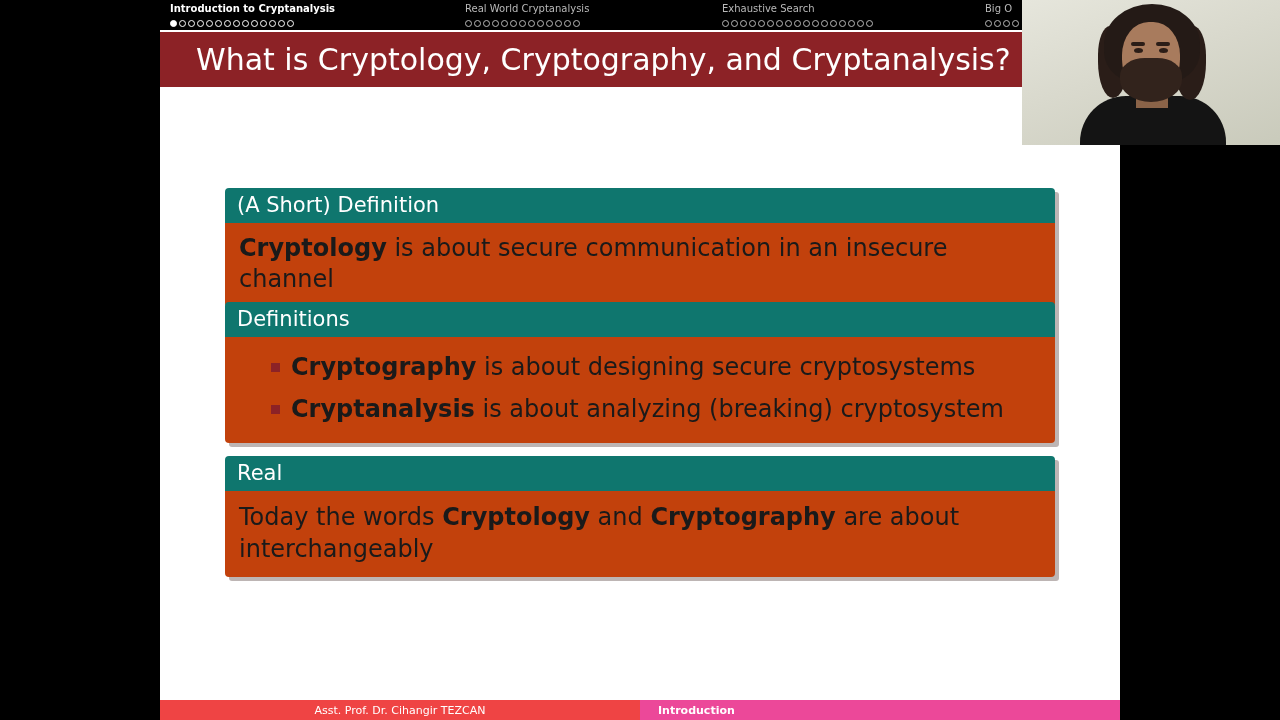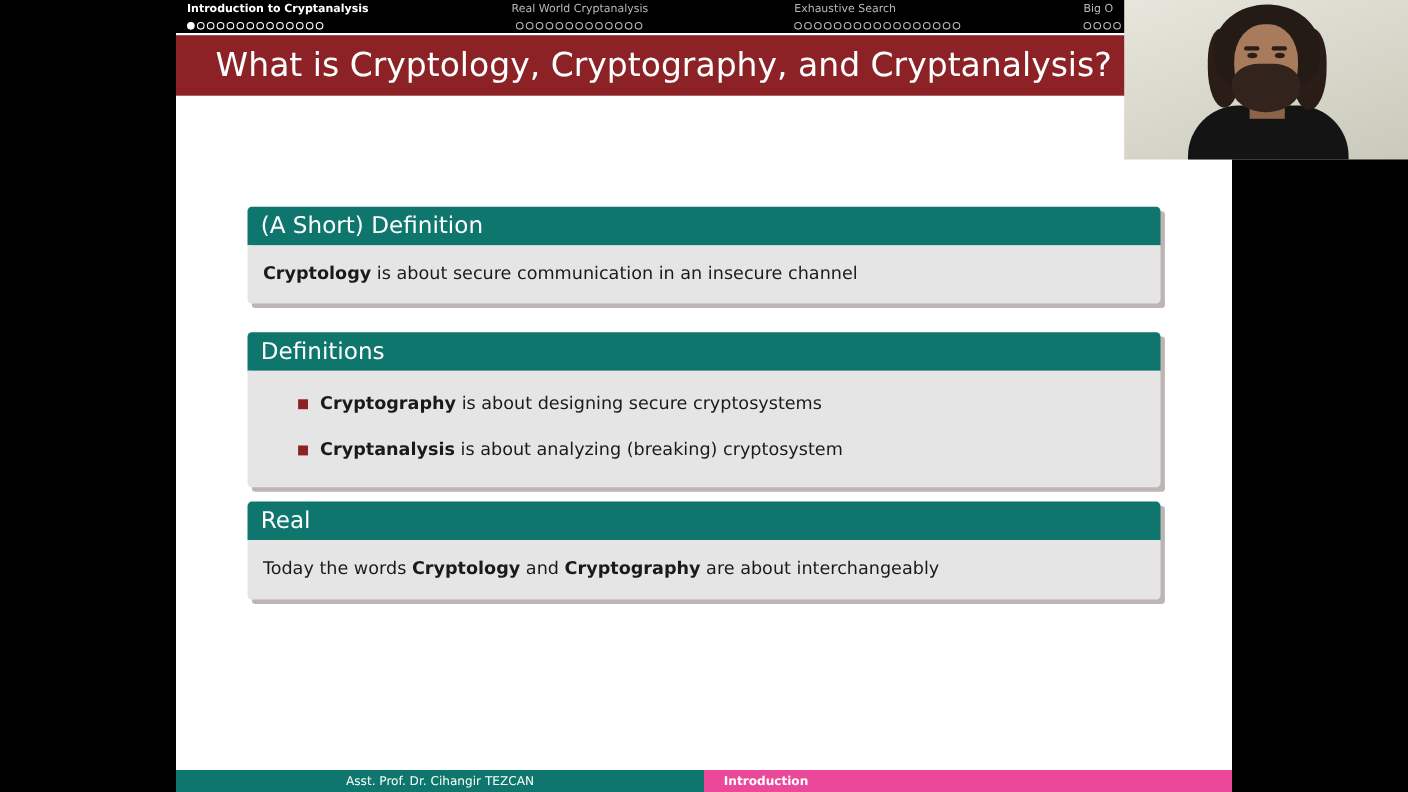--- a/index.html
+++ b/index.html
@@ -118,23 +118,23 @@
   .block-head {
     background: #0f766e;
     color: #ffffff;
     font-size: 21px;
     font-family: "DejaVu Sans", sans-serif;
     padding: 5px 0 6px 12px;
     border-radius: 4px 4px 0 0;
     line-height: 24px;
   }
   .block-body {
-    background: #e5e5e5;
+    background: #c2410c;
     color: #1a1a1a;
-    font-size: 16px;
+    font-size: 24px;
     font-family: "DejaVu Sans", sans-serif;
     padding: 10px 14px 12px 14px;
     border-radius: 0 0 4px 4px;
     line-height: 31px;
   }
   ul.bullets {
     margin: 0;
     padding: 0;
     list-style: none;
   }
@@ -165,21 +165,21 @@
     height: 20px;
     color: #ffffff;
     font-size: 11px;
     font-family: "DejaVu Sans", sans-serif;
     display: flex;
     align-items: center;
     justify-content: center;
     box-sizing: border-box;
   }
   .foot-author {
-    background: #0f766e;
+    background: #ef4444;
     width: 480px;
     font-weight: normal;
   }
   .foot-section {
     background: #ec4899;
     width: 480px;
     justify-content: flex-start;
     padding-left: 18px;
     font-weight: bold;
   }
@@ -283,21 +283,21 @@
 
   <div id="slide">
 
     <div id="navbar">
       <div class="nav-section" style="left:10px;">
         <div class="nav-title">Introduction to Cryptanalysis</div>
         <div class="nav-dots">
           <span class="dot filled"></span><span class="dot"></span><span class="dot"></span><span class="dot"></span><span class="dot"></span><span class="dot"></span><span class="dot"></span><span class="dot"></span><span class="dot"></span><span class="dot"></span><span class="dot"></span><span class="dot"></span><span class="dot"></span><span class="dot"></span>
         </div>
       </div>
-      <div class="nav-section" style="left:305px;text-align:center;">
+      <div class="nav-section" style="left:305px;">
         <div class="nav-title dim">Real World Cryptanalysis</div>
         <div class="nav-dots">
           <span class="dot dim"></span><span class="dot dim"></span><span class="dot dim"></span><span class="dot dim"></span><span class="dot dim"></span><span class="dot dim"></span><span class="dot dim"></span><span class="dot dim"></span><span class="dot dim"></span><span class="dot dim"></span><span class="dot dim"></span><span class="dot dim"></span><span class="dot dim"></span>
         </div>
       </div>
       <div class="nav-section" style="left:562px;">
         <div class="nav-title dim">Exhaustive Search</div>
         <div class="nav-dots">
           <span class="dot dim"></span><span class="dot dim"></span><span class="dot dim"></span><span class="dot dim"></span><span class="dot dim"></span><span class="dot dim"></span><span class="dot dim"></span><span class="dot dim"></span><span class="dot dim"></span><span class="dot dim"></span><span class="dot dim"></span><span class="dot dim"></span><span class="dot dim"></span><span class="dot dim"></span><span class="dot dim"></span><span class="dot dim"></span><span class="dot dim"></span>
         </div>

